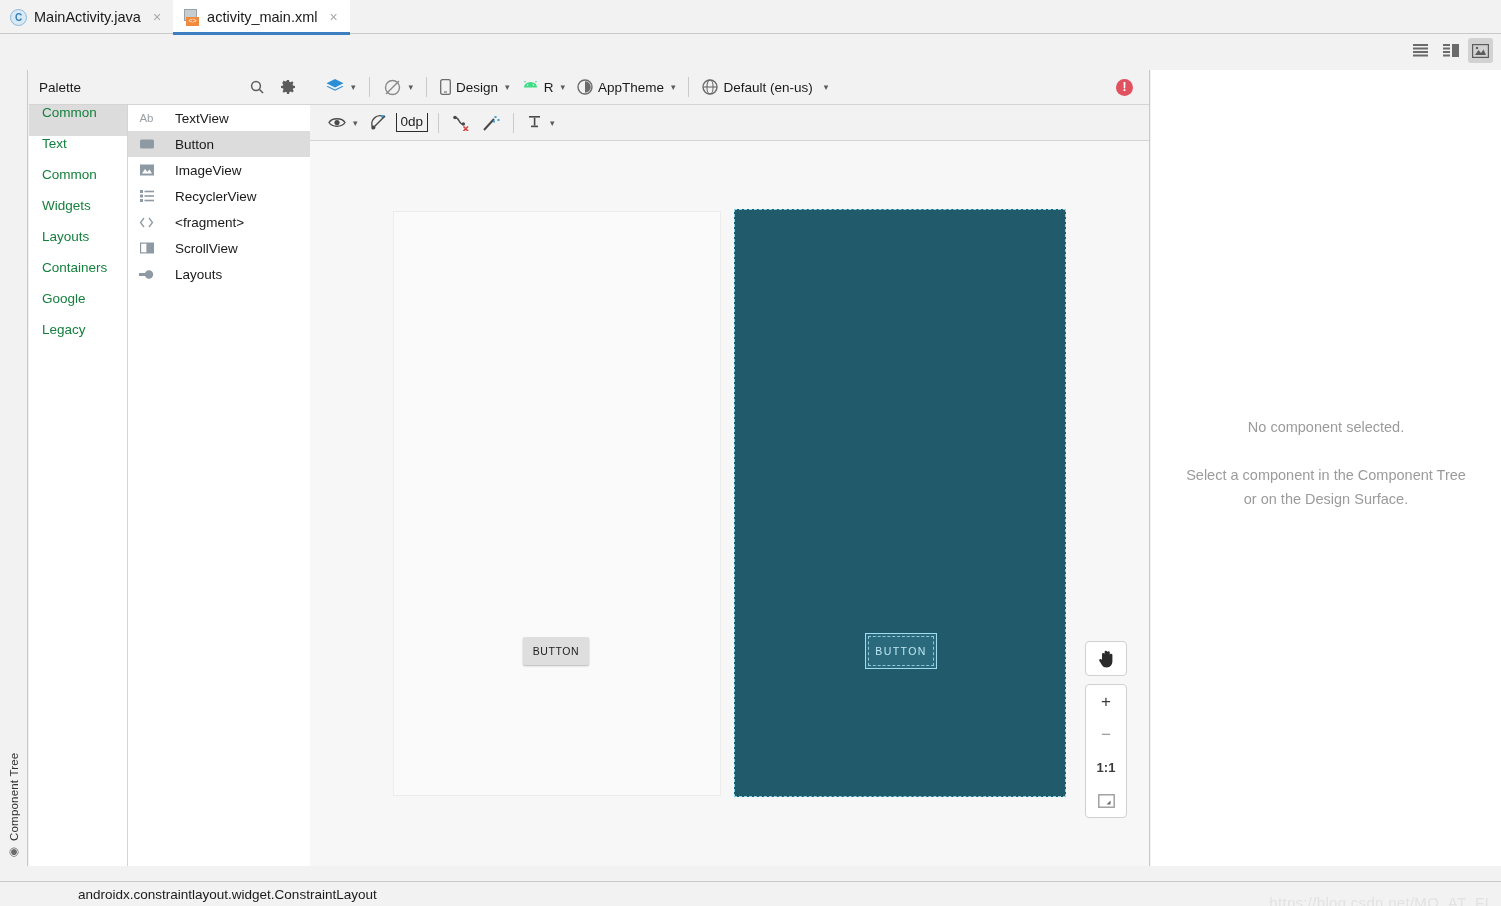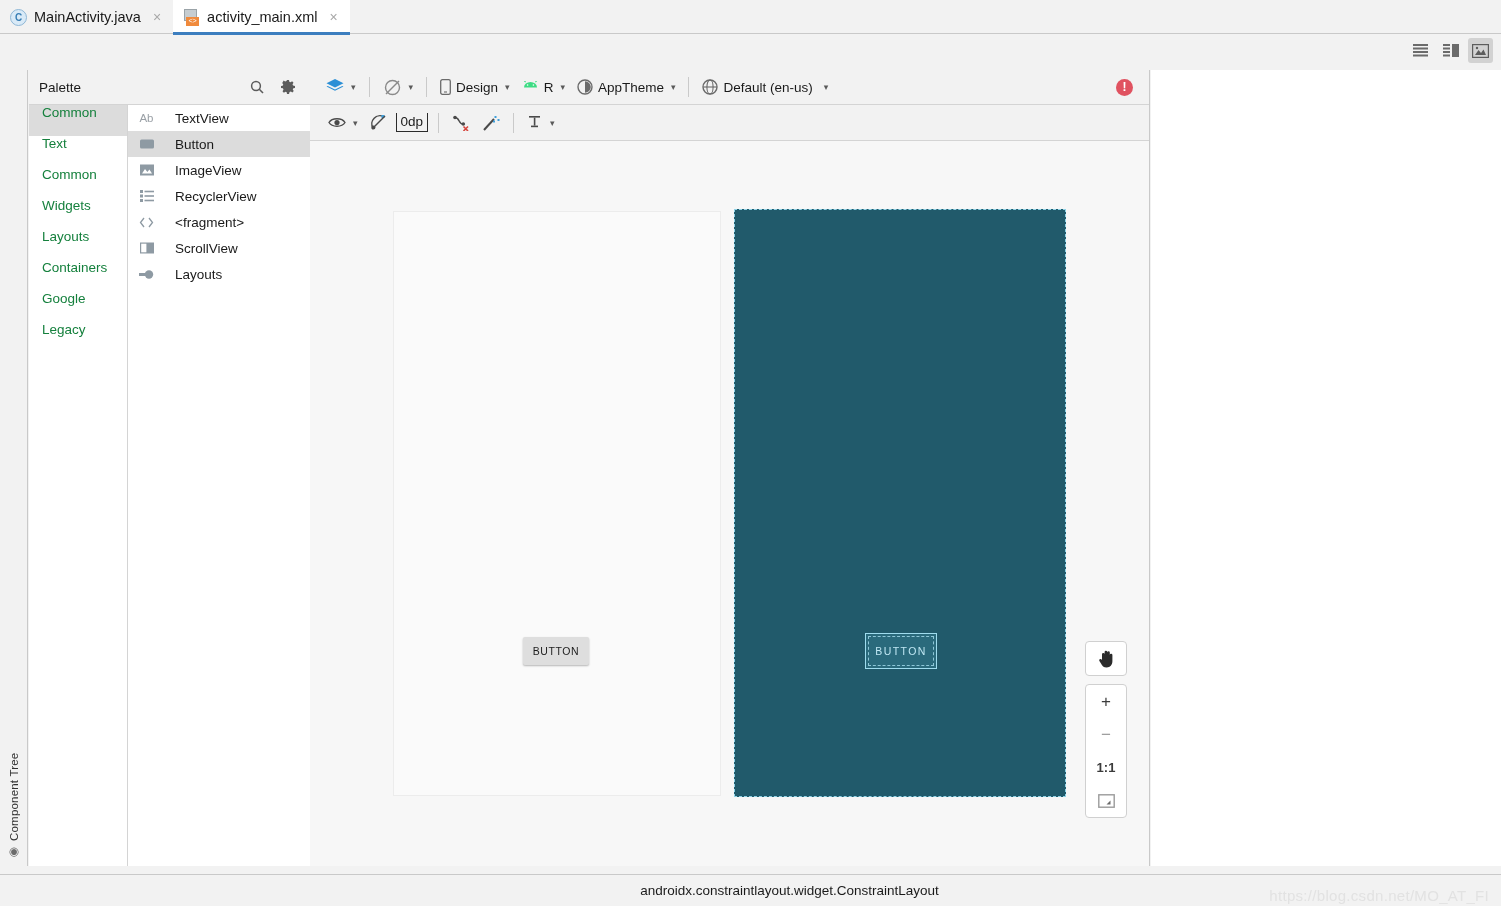--- a/index.html
+++ b/index.html
@@ -195,23 +195,23 @@
   }
   .attr-empty {
     position:absolute; left:0; right:0; top:345px;
     text-align:center; color:#9b9b9b; font-size:14.5px; line-height:24px;
     padding:0 28px;
   }
   .attr-empty .gap { display:block; height:24px; }
 
   
   .statusbar {
-    position:absolute; left:0; bottom:0; width:1501px; height:32px;
+    position:absolute; left:0; bottom:0; width:1501px; height:25px;
     background:#f2f2f2; border-top:1px solid #c9c9c9;
-    display:flex; align-items:center;justify-content:center;
+    display:flex; align-items:center;
   }
   .status-path { margin-left:78px; font-size:13.5px; color:#1a1a1a; }
   .watermark {
     position:absolute; right:12px; top:12px;
     font-size:15px; color:#e2e2e2; letter-spacing:.3px;
     font-family:"Liberation Sans", sans-serif;
   }
   .err-dot {
     width:17px; height:17px; border-radius:50%; background:#e05260;
     display:flex; align-items:center; justify-content:center;
@@ -555,20 +555,25 @@
               <path d="M12.5 10.5 L8.5 10.5 L12.5 6.5 Z" fill="#6b6b6b"></path>
             </svg>
           </div>
         </div>
       </div>
 
     </div>
   </div>
 
   <div class="attrs">
+    <div class="attr-empty">
+      <span>No component selected.</span>
+      <span class="gap"></span>
+      <span>Select a component in the Component Tree or on the Design Surface.</span>
+    </div>
   </div>
 
   <div class="statusbar">
     <span class="status-path">androidx.constraintlayout.widget.ConstraintLayout</span>
     <span class="watermark">https://blog.csdn.net/MO_AT_FI</span>
   </div>
 
 </div>
 
 </body></html>

